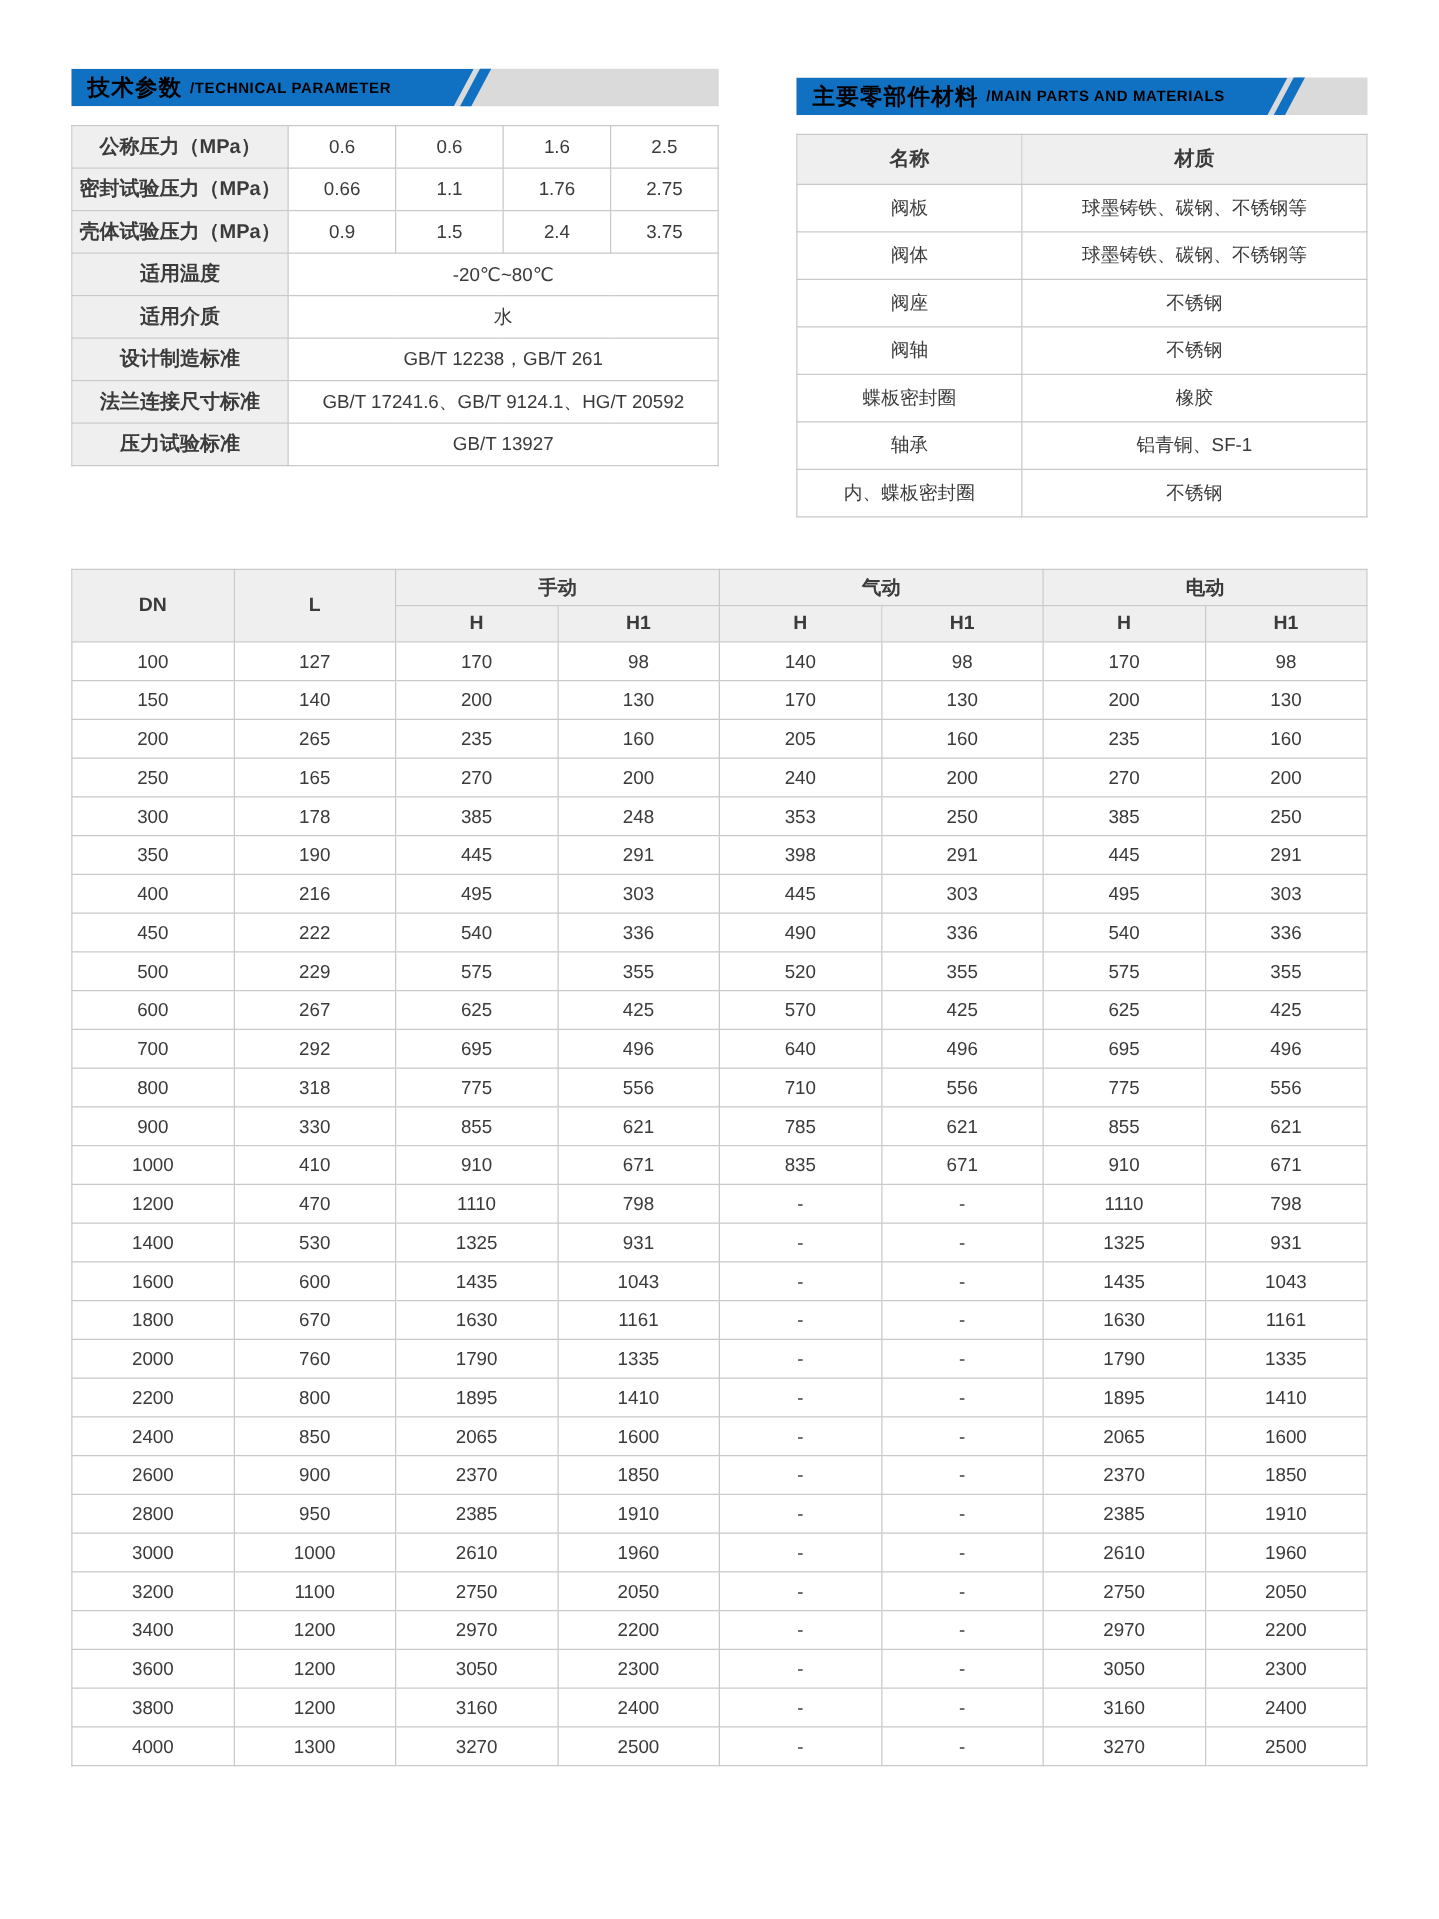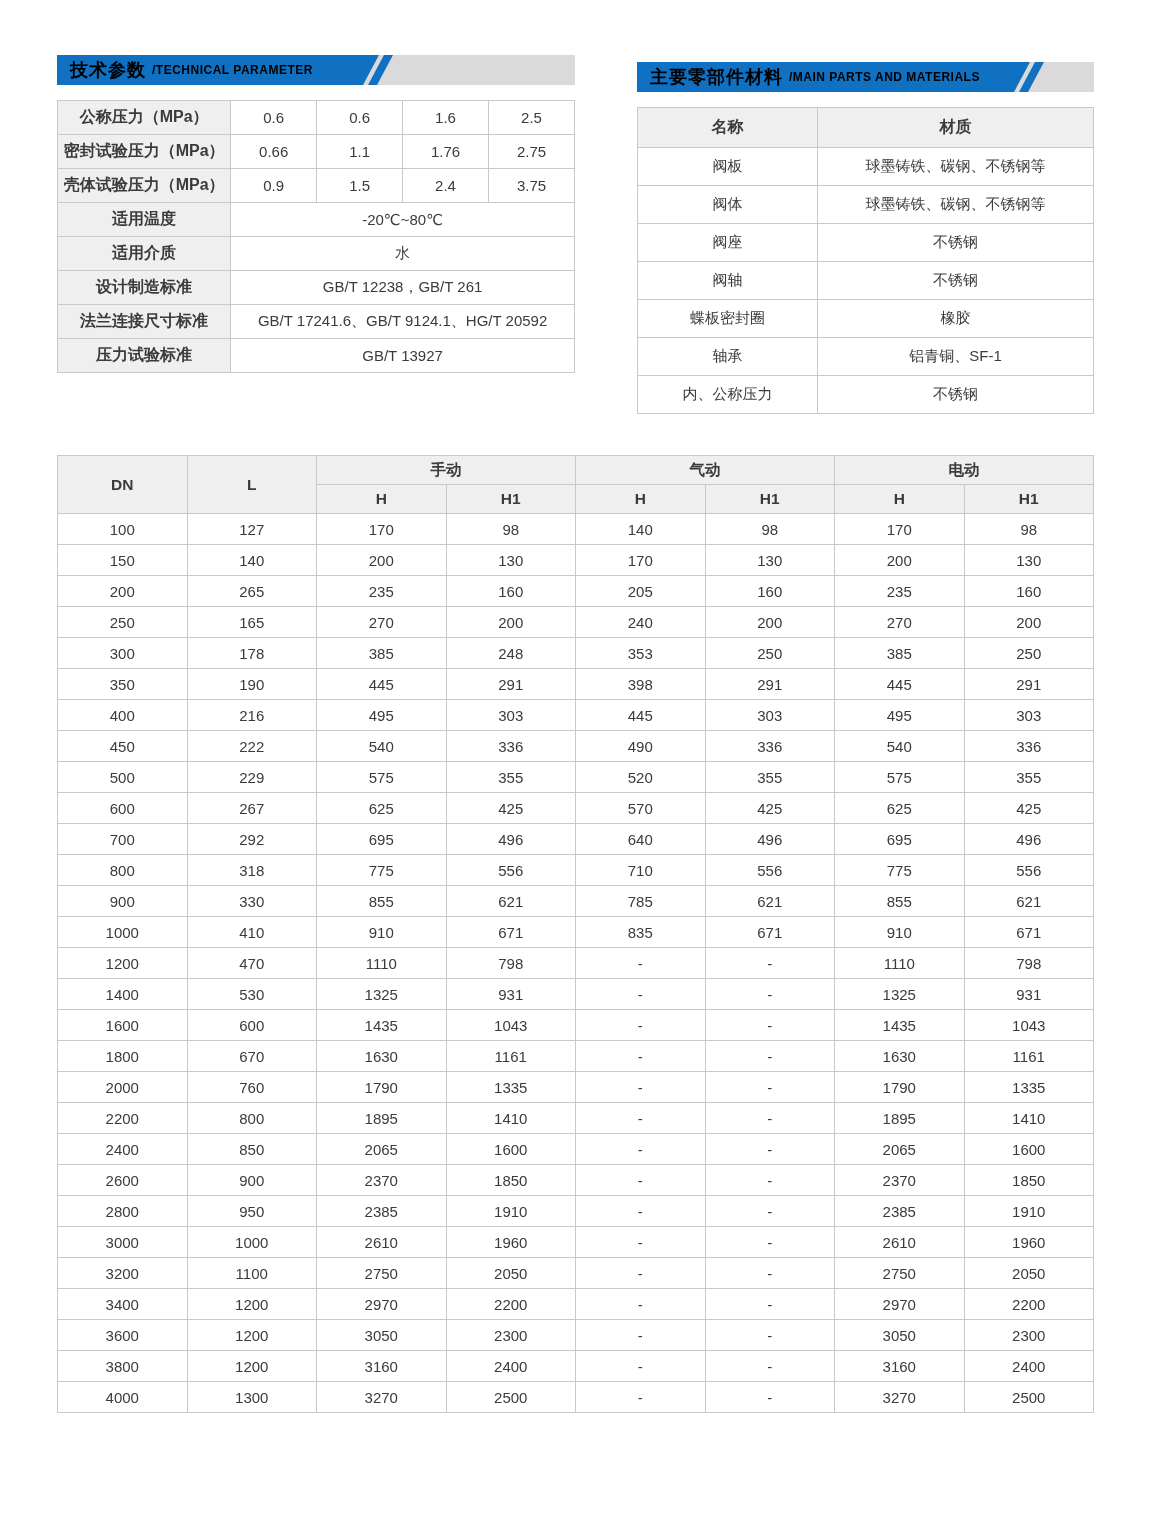--- a/index.html
+++ b/index.html
@@ -161,21 +161,21 @@
             </tr>
             <tr>
               <td>蝶板密封圈</td>
               <td>橡胶</td>
             </tr>
             <tr>
               <td>轴承</td>
               <td>铝青铜、SF-1</td>
             </tr>
             <tr>
-              <td>内、公称压力</td>
+              <td>内、蝶板密封圈</td>
               <td>不锈钢</td>
             </tr>
           </tbody>
       </table>
     </div>
   </section>
 
   <section class="dims-section">
     <div class="tbl-wrap">
       <table class="dims-table">

